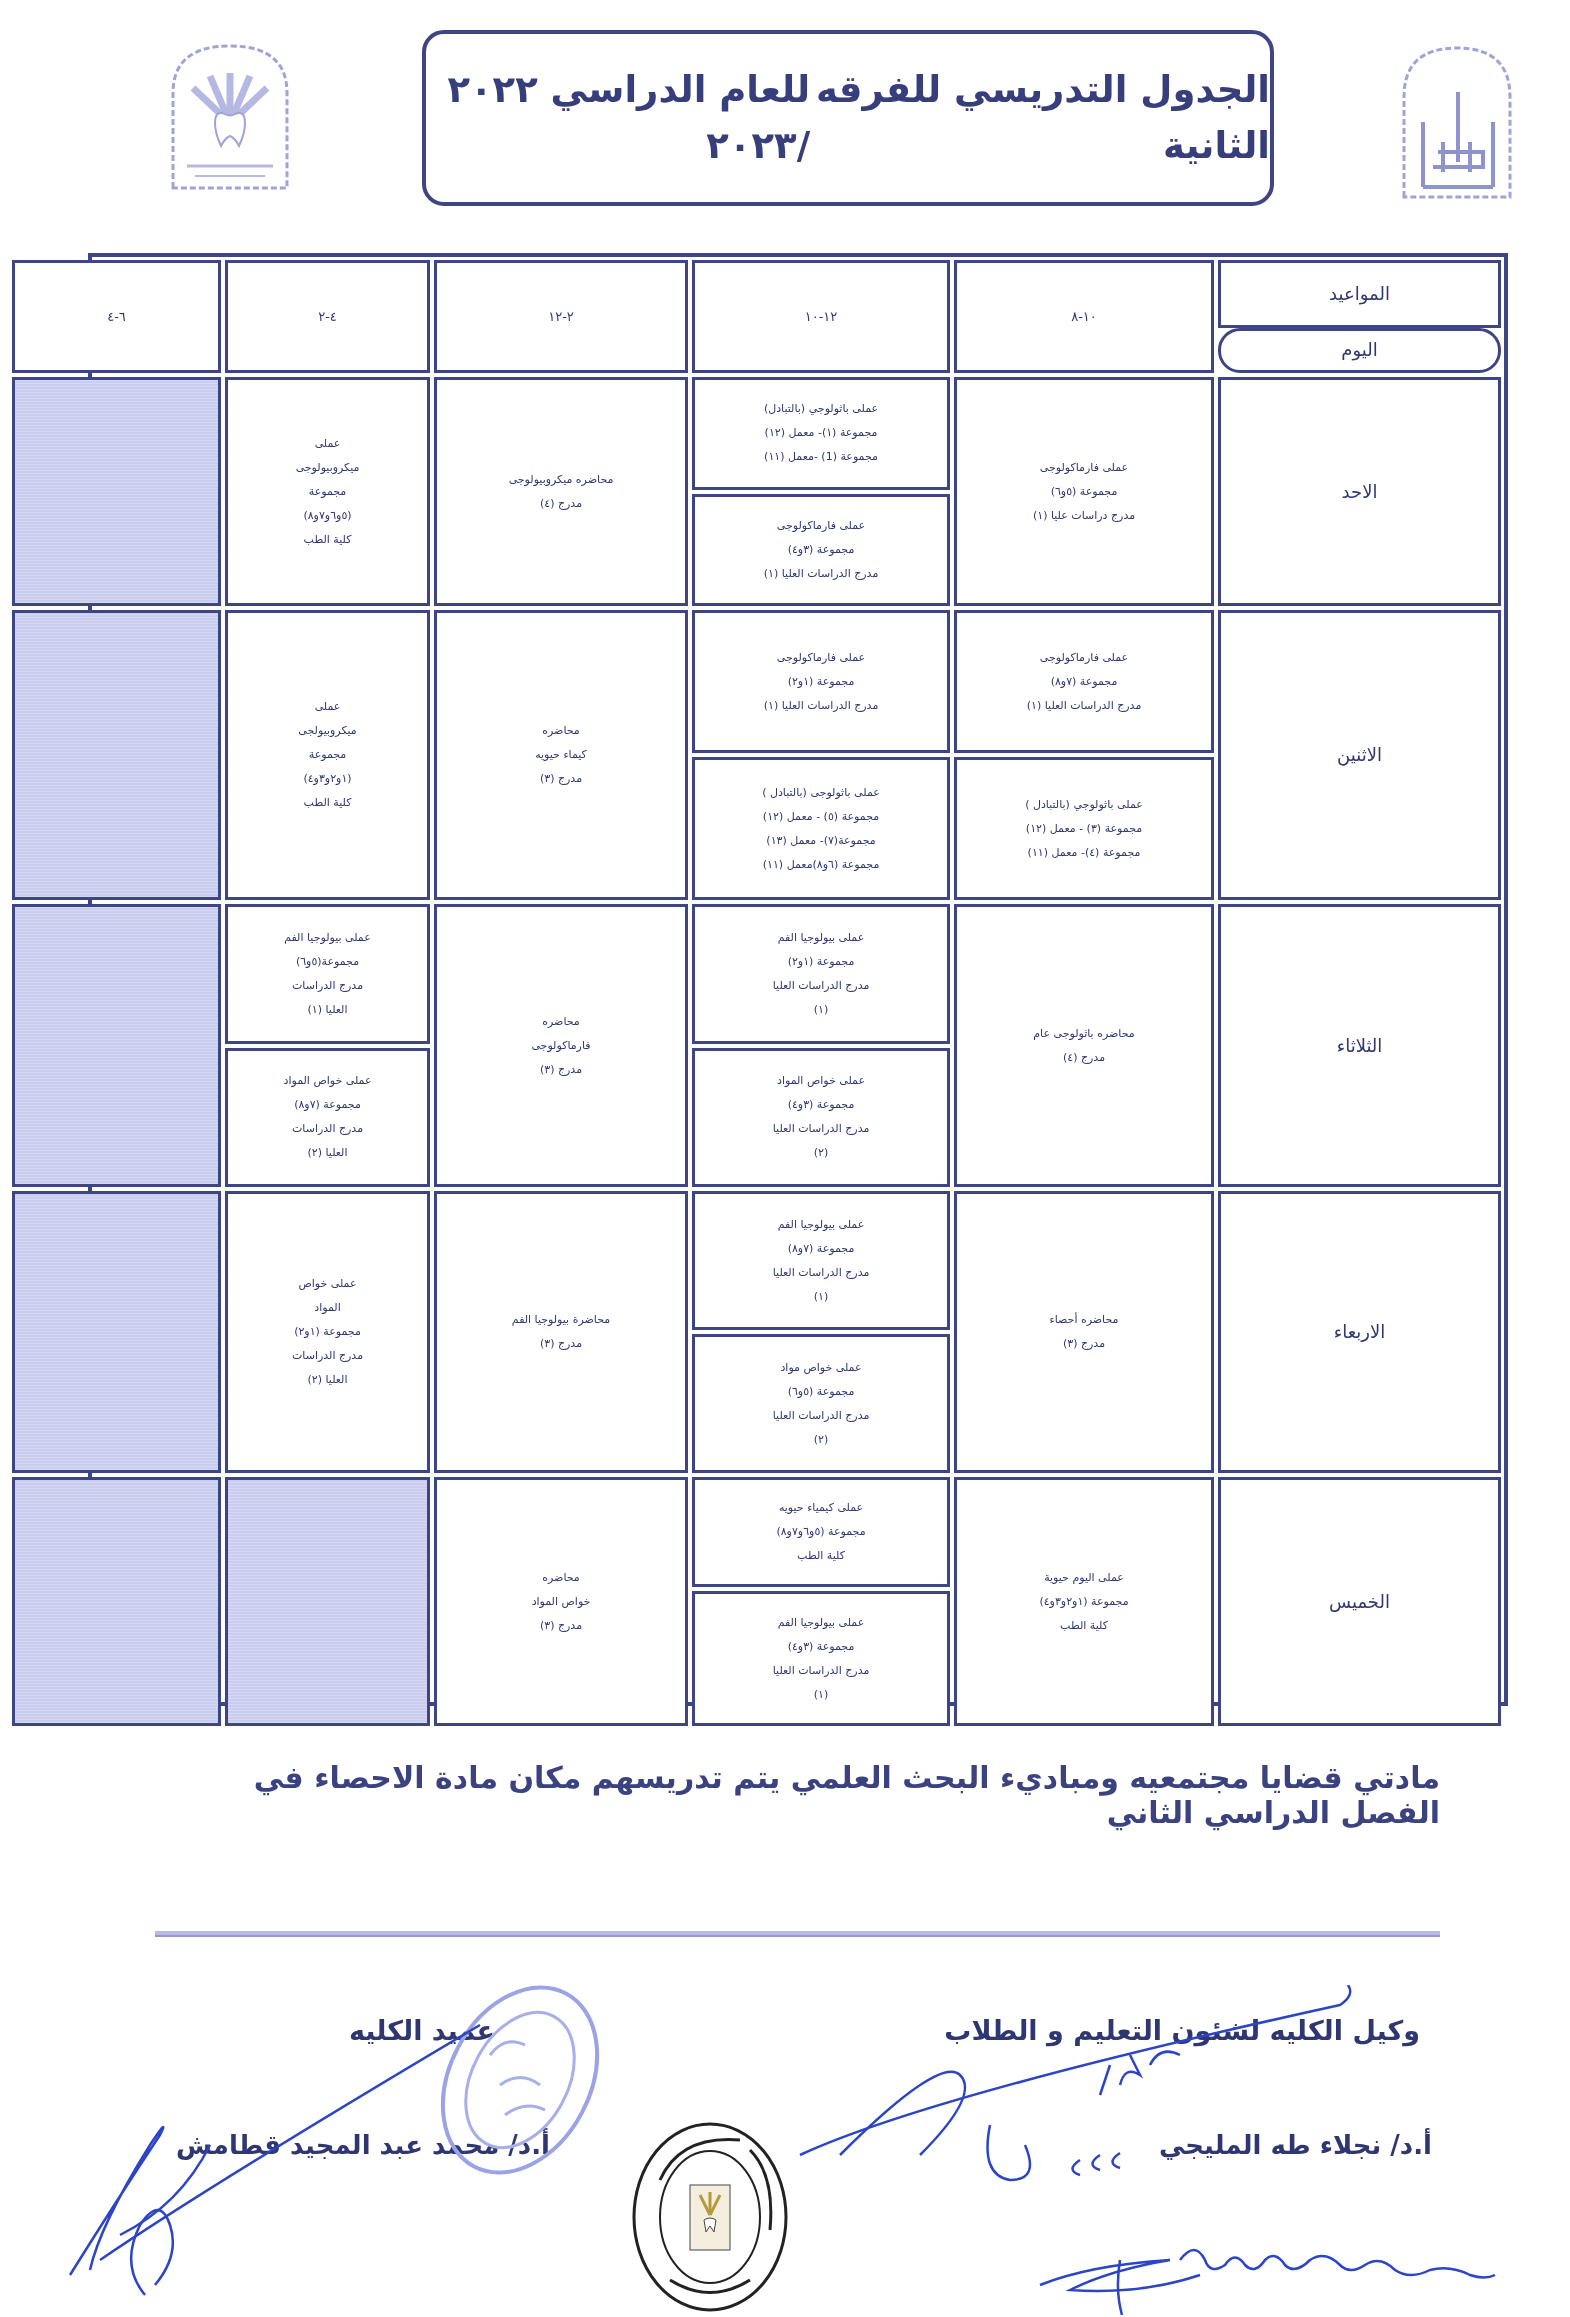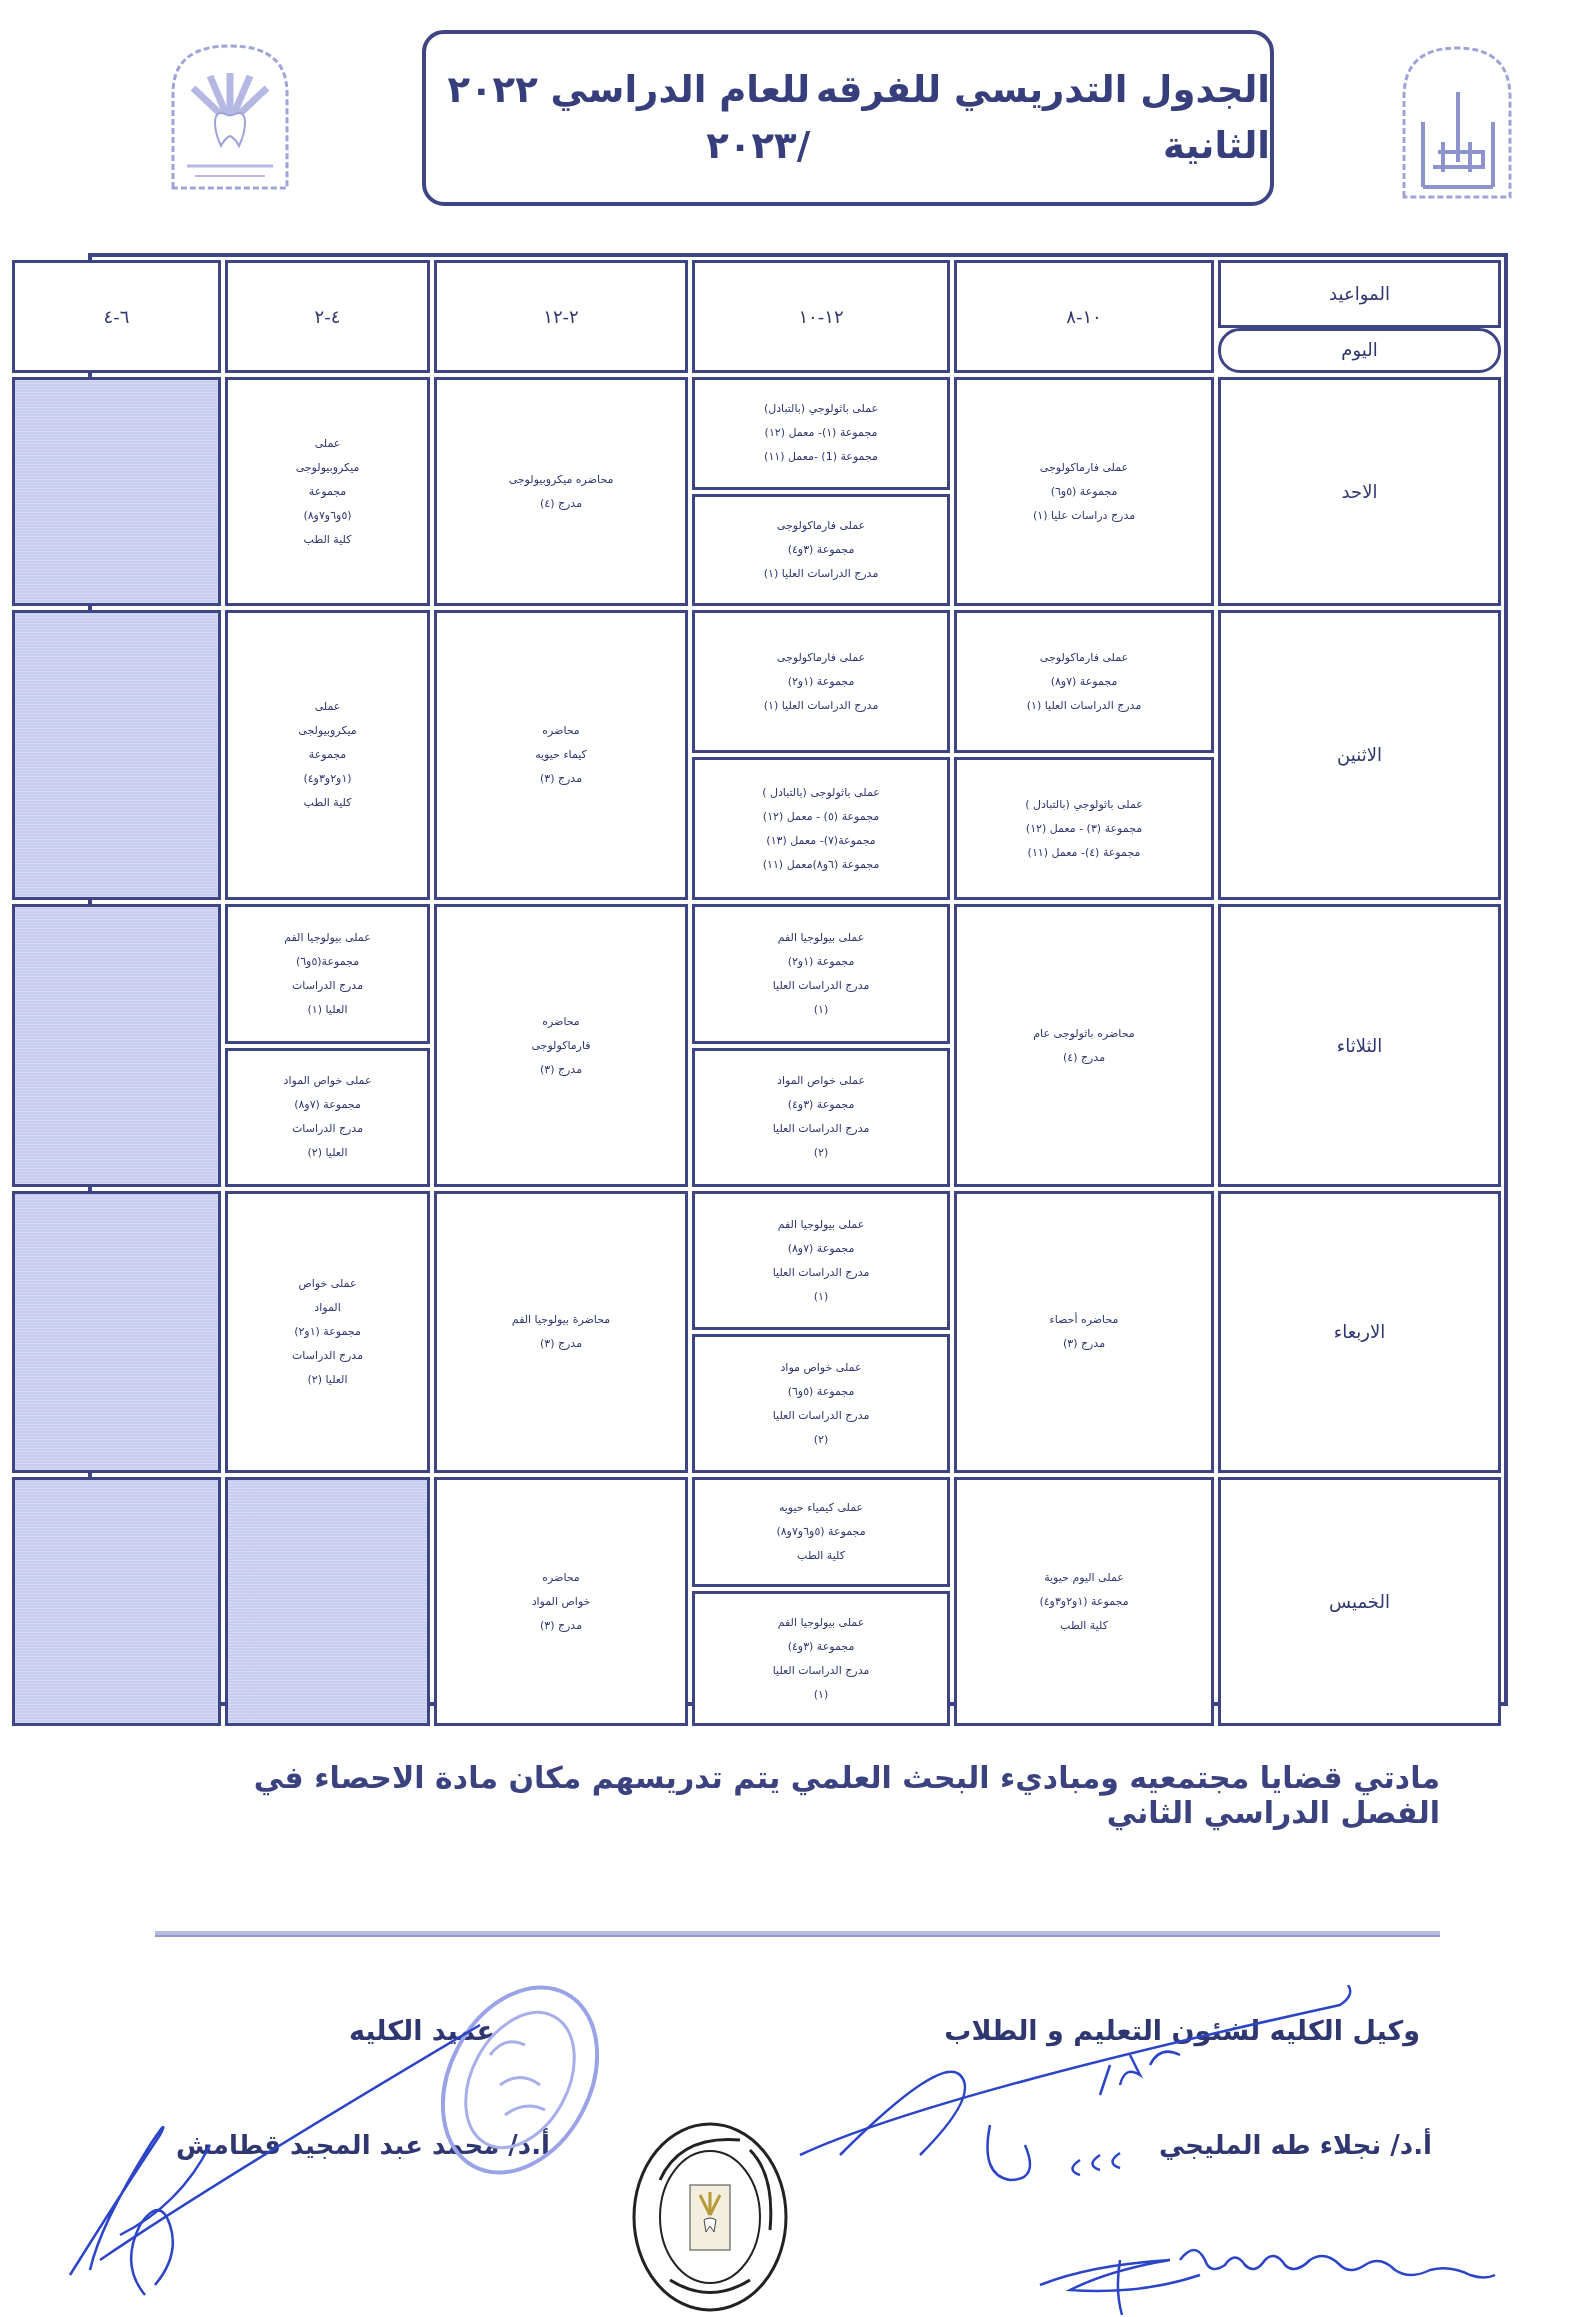--- a/index.html
+++ b/index.html
@@ -34,21 +34,21 @@
     border: 3px solid #3d4585; background: #fff;
     display: flex; flex-direction: column; align-items: center; justify-content: center;
     text-align: center; font-size: 11px; line-height: 24px; color: #2f3770;
     padding: 4px 6px;
   }
   .split { display: flex; flex-direction: column; gap: 4px; }
   .split .cell { flex: 1; }
   .hdr-corner { display: flex; flex-direction: column; gap: 0; }
   .hdr-corner .cell:first-child { flex: 1.7; }
   .hdr-corner .cell:last-child { flex: 1; border-radius: 22px; }
-  .time { font-size: 18px; letter-spacing: 1px; }
+  .time { font-size: 13px; letter-spacing: 1px; }
   .day { font-size: 18px; }
   .shaded { background: #c9cdef; background-image: repeating-linear-gradient(0deg, rgba(255,255,255,0.25) 0 1px, transparent 1px 3px); }
   .line { display: block; white-space: nowrap; }
 
   .note {
     position: absolute; left: 170px; top: 1760px; width: 1270px;
     direction: rtl; text-align: right; font-weight: bold; font-size: 30px; color: #3b4280;
   }
   .divider {
     position: absolute; left: 155px; top: 1931px; width: 1285px; height: 6px;

